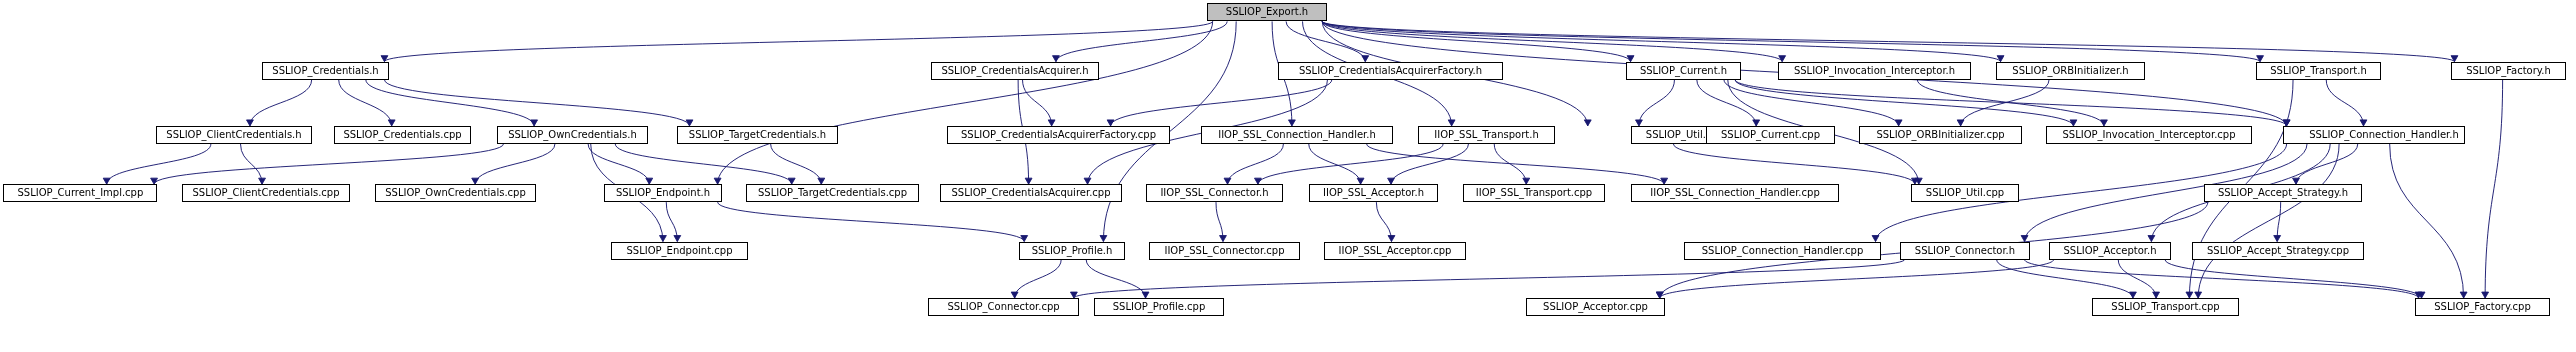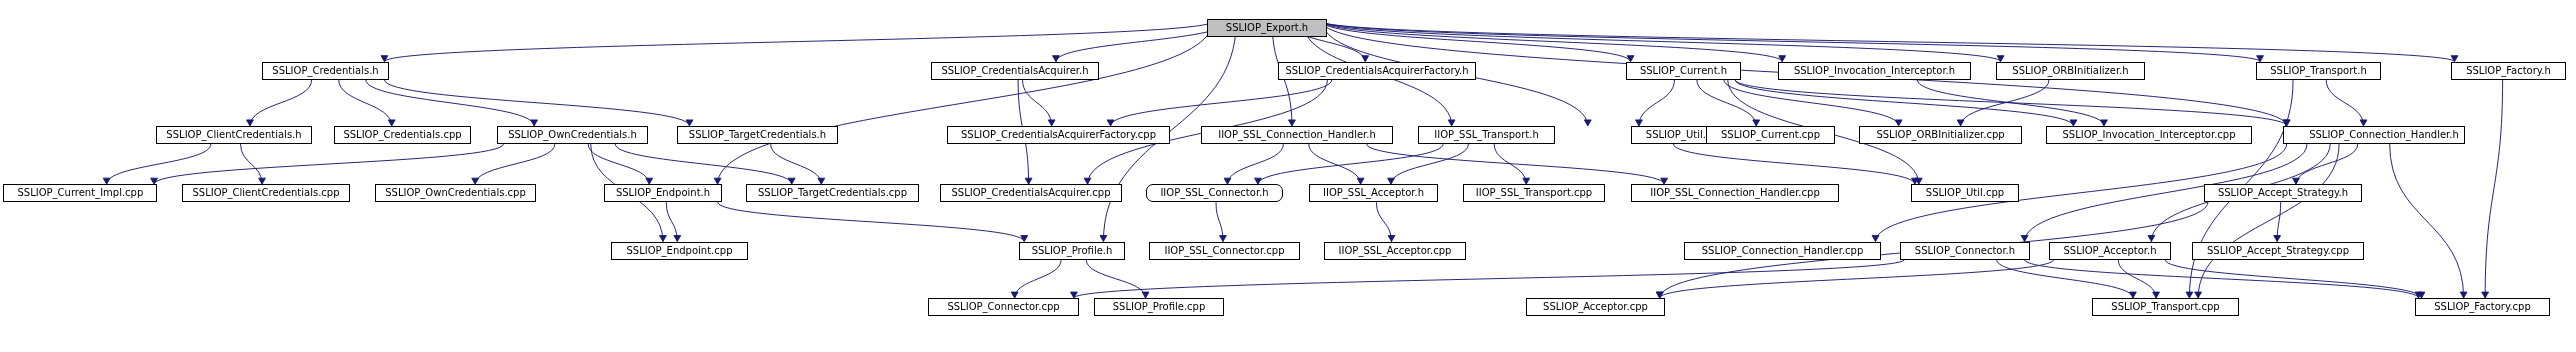--- a/index.html
+++ b/index.html
@@ -151,30 +151,30 @@
       <path d="M2362,303 C2362,325.5 2822,325.5 2822,348"></path>
       <polygon points="2822,348 2818,341 2826,341"></polygon>
       <path d="M2396,303 C2396,325.5 1936,325.5 1936,348"></path>
       <polygon points="1936,348 1932,341 1940,341"></polygon>
       <path d="M2471.4,303 C2471.4,325.5 2515.6,325.5 2515.6,348"></path>
       <polygon points="2515.6,348 2511.6,341 2519.6,341"></polygon>
       <path d="M2526,303 C2526,325.5 2825.56,325.5 2825.56,348"></path>
       <polygon points="2825.56,348 2821.56,341 2829.56,341"></polygon>
     </svg>
   <div id="node-layer">
-      <div class="node root" style="left: 1207px; top: 3.4px; width: 120px; margin-top: 16px;">
+      <div class="node root" style="left: 1207px; top: 3.4px; width: 120px;">
         <span>SSLIOP_Export.h</span>
       </div>
       <div class="node" style="left: 262px; top: 62px; width: 127px;">
         <span>SSLIOP_Credentials.h</span>
       </div>
       <div class="node" style="left: 931px; top: 62px; width: 168px;">
         <span>SSLIOP_CredentialsAcquirer.h</span>
       </div>
-      <div class="node" style="left: 1278px; top: 62px; width: 198px;">
+      <div class="node" style="left: 1278px; top: 62px; width: 225px;">
         <span>SSLIOP_CredentialsAcquirerFactory.h</span>
       </div>
       <div class="node" style="left: 1626px; top: 62px; width: 115px;">
         <span>SSLIOP_Current.h</span>
       </div>
       <div class="node" style="left: 1778px; top: 62px; width: 193px;">
         <span>SSLIOP_Invocation_Interceptor.h</span>
       </div>
       <div class="node" style="left: 1996px; top: 62px; width: 149px;">
         <span>SSLIOP_ORBInitializer.h</span>
@@ -232,21 +232,21 @@
       </div>
       <div class="node" style="left: 604px; top: 184px; width: 118px;">
         <span>SSLIOP_Endpoint.h</span>
       </div>
       <div class="node" style="left: 746px; top: 184px; width: 173px;">
         <span>SSLIOP_TargetCredentials.cpp</span>
       </div>
       <div class="node" style="left: 940px; top: 184px; width: 182px;">
         <span>SSLIOP_CredentialsAcquirer.cpp</span>
       </div>
-      <div class="node" style="left: 1146px; top: 184px; width: 137px; border-radius: 7px;">
+      <div class="node" style="left: 1146px; top: 184px; width: 137px;">
         <span>IIOP_SSL_Connector.h</span>
       </div>
       <div class="node" style="left: 1309px; top: 184px; width: 129px;">
         <span>IIOP_SSL_Acceptor.h</span>
       </div>
       <div class="node" style="left: 1463px; top: 184px; width: 142px;">
         <span>IIOP_SSL_Transport.cpp</span>
       </div>
       <div class="node" style="left: 1631px; top: 184px; width: 208px;">
         <span>IIOP_SSL_Connection_Handler.cpp</span>

